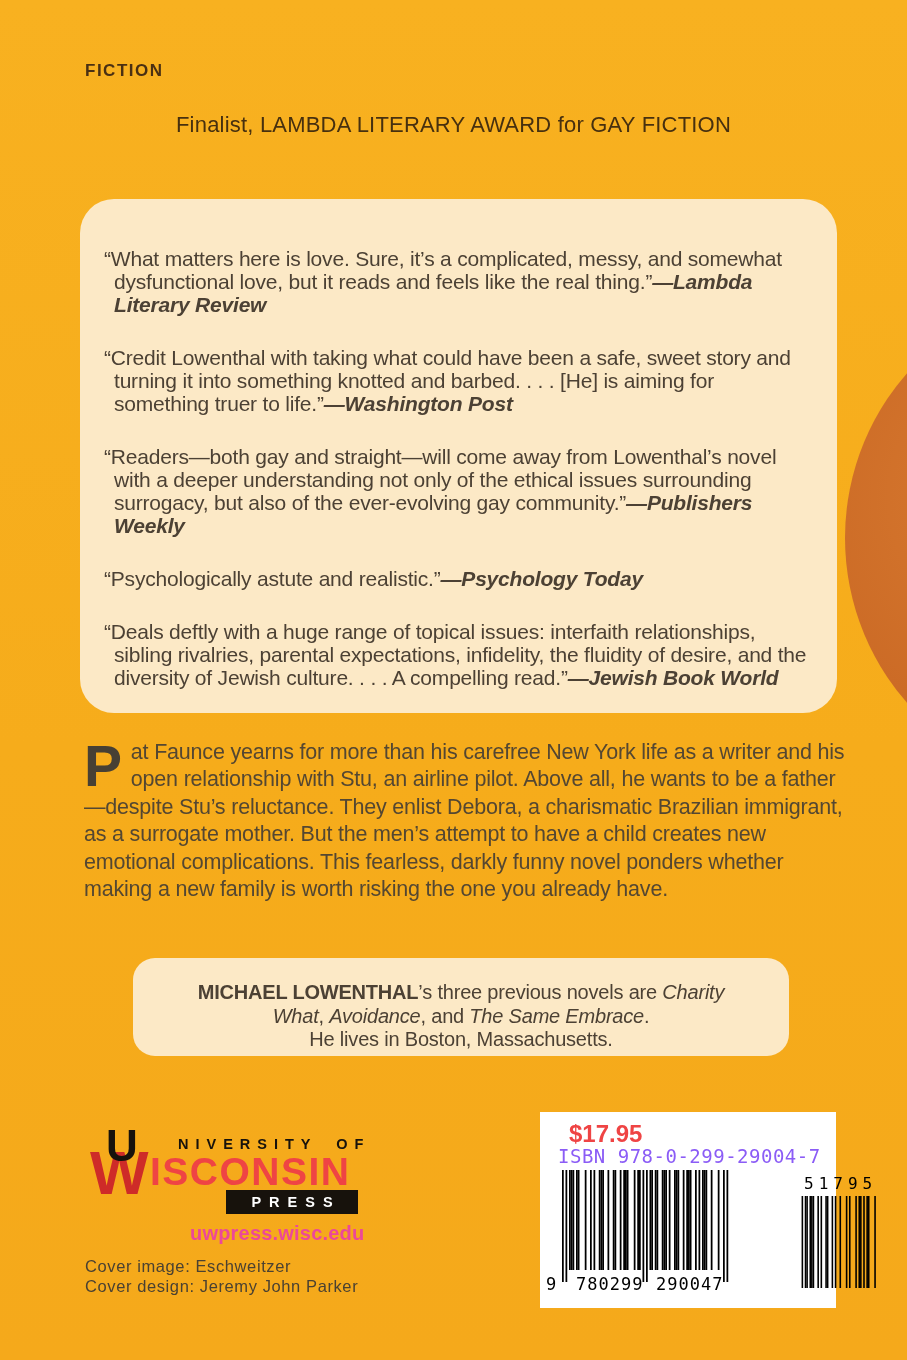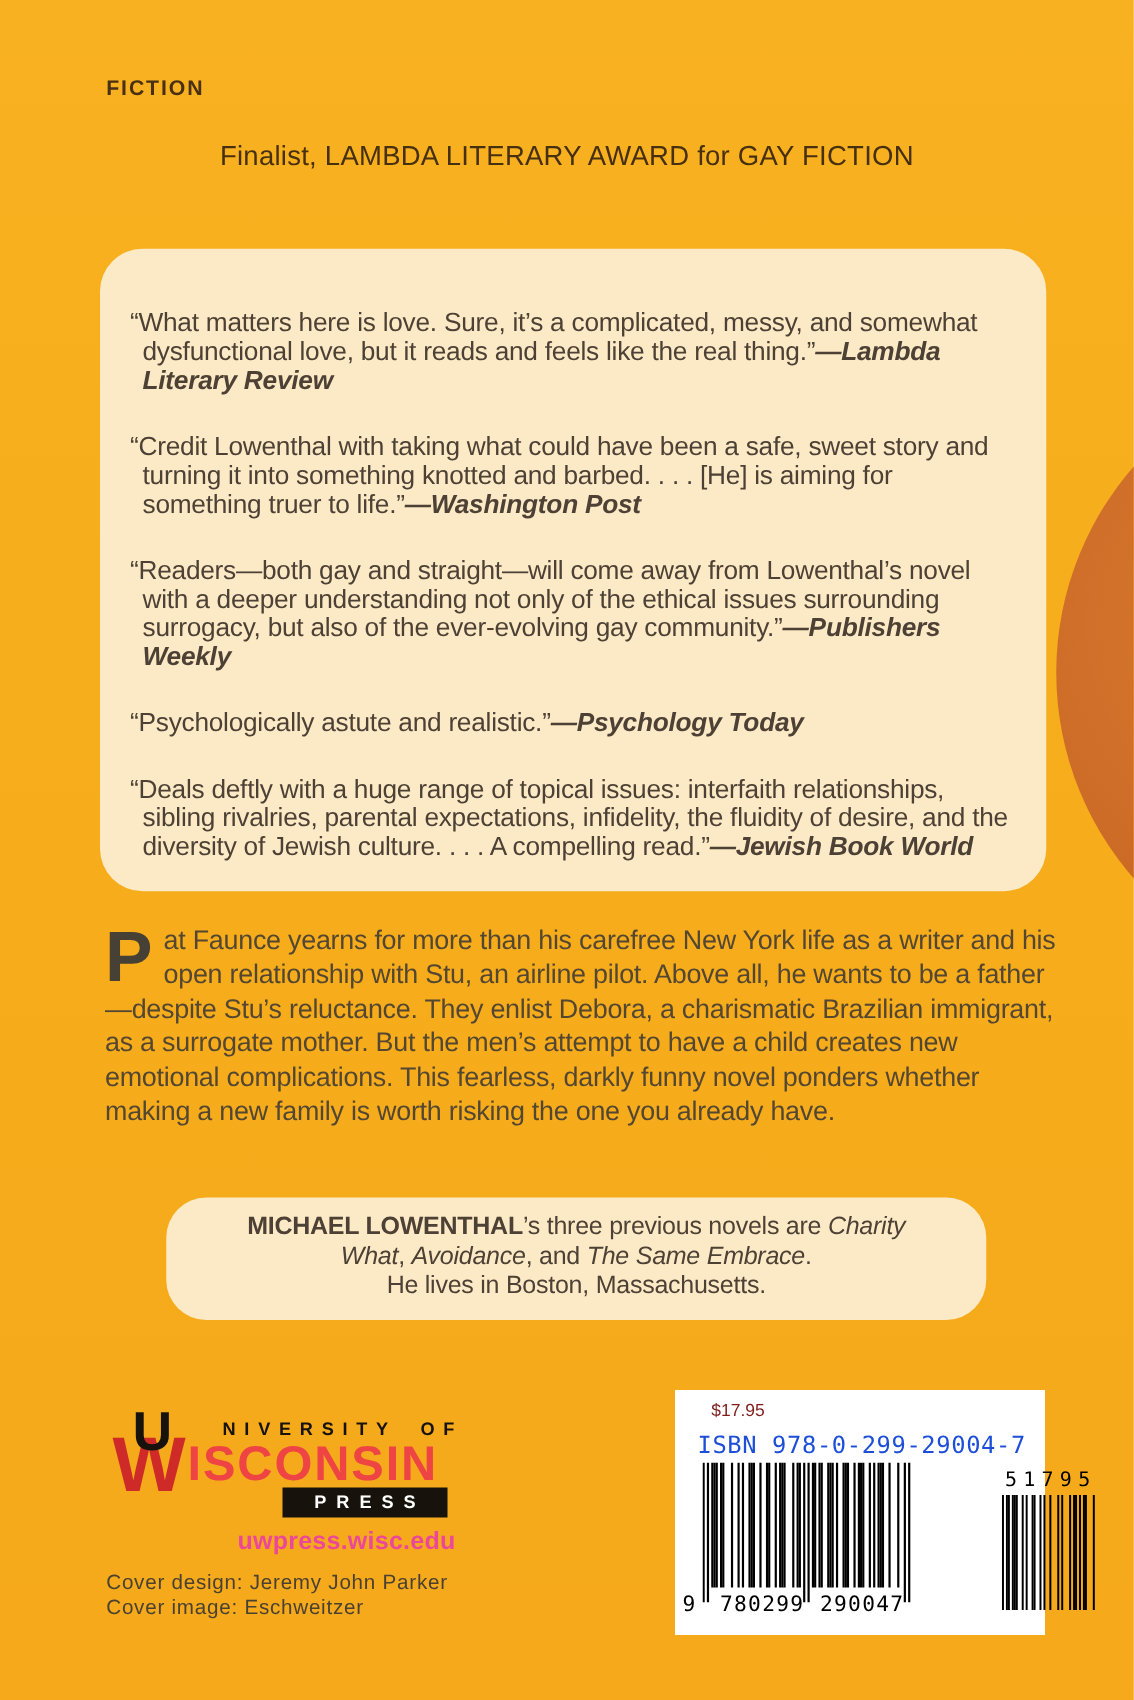--- a/index.html
+++ b/index.html
@@ -45,22 +45,22 @@
     position:absolute; left:84px; top:739px; width:772px;
     font-size:21.5px; line-height:27.4px; color:#544732; letter-spacing:-0.2px;
   }
   .dropcap {
     float:left; font-size:57px; line-height:50px; height:52px;
     font-weight:bold; color:#474034; padding-right:9px; padding-top:2px;
   }
 
   .bio-box {
     position:absolute; left:133px; top:958px; width:656px; height:98px;
-    background:#FCE9C6; border-radius:32px;
-    text-align:center; padding-top:12px;
+    background:#FCE9C6; border-radius:22px;
+    text-align:center; padding-top:23px;
     font-size:20px; line-height:23.5px; color:#4C4134; letter-spacing:-0.2px;
   }
   .bio-box .bname { font-weight:bold; }
   .bio-box .btitle { font-style:italic; }
 
   
   .logo { position:absolute; left:90px; top:1128px; width:280px; height:120px; }
   .uw-mark { position:absolute; left:0; top:0; width:80px; height:92px; }
   .uw-mark .w {
     position:absolute; left:0; top:14px; color:#CE2B28;
@@ -93,24 +93,24 @@
   .credits {
     position:absolute; left:85px; top:1257px;
     font-size:16.5px; line-height:19.5px; letter-spacing:0.6px; color:#4A4132;
   }
 
   
   .barcode-panel {
     position:absolute; left:540px; top:1112px; width:296px; height:196px;
     background:#FFFFFF;
   }
-  .price { position:absolute; left:29px; top:8px; font-size:14px; font-weight:normal; color:#7f1d1d; }
+  .price { position:absolute; left:29px; top:8px; font-size:24px; font-weight:bold; color:#ef4444; }
   .isbn {
     position:absolute; left:18px; top:33px; white-space:nowrap;
-    font-family:"DejaVu Sans Mono", monospace; font-size:19px; color:#1d4ed8; letter-spacing:0.5px;
+    font-family:"DejaVu Sans Mono", monospace; font-size:19px; color:#8b5cf6; letter-spacing:0.5px;
   }
   .ean-wrap { position:absolute; left:22px; top:58px; width:167px; }
   .ean-wrap svg, .supp-wrap svg { display:block; }
   .ean-digits span {
     position:absolute; font-family:"DejaVu Sans Mono", monospace;
     font-size:17px; color:#000; letter-spacing:1px; top:104px;
   }
   .ean-digits .d0 { left:-16px; }
   .ean-digits .d1 { left:14px; }
   .ean-digits .d2 { left:94px; }
@@ -154,22 +154,22 @@
     <span class="w">W</span>
     <span class="u">U</span>
   </div>
   <div class="uni-line">NIVERSITY OF</div>
   <div class="wisconsin">ISCONSIN</div>
   <div class="press-bar">PRESS</div>
   <div class="website">uwpress.wisc.edu</div>
 </div>
 
 <div class="credits">
+  <div>Cover image: Eschweitzer</div>
   <div>Cover design: Jeremy John Parker</div>
-  <div>Cover image: Eschweitzer</div>
 </div>
 
 <div class="barcode-panel">
   <div class="price">$17.95</div>
   <div class="isbn">ISBN 978-0-299-29004-7</div>
   <div class="ean-wrap">
     <svg id="ean-svg" width="167" height="112">
         <rect x="0.00" y="0" width="1.75" height="112" fill="#000"></rect>
         <rect x="3.50" y="0" width="1.75" height="112" fill="#000"></rect>
         <rect x="7.00" y="0" width="1.75" height="100" fill="#000"></rect>

